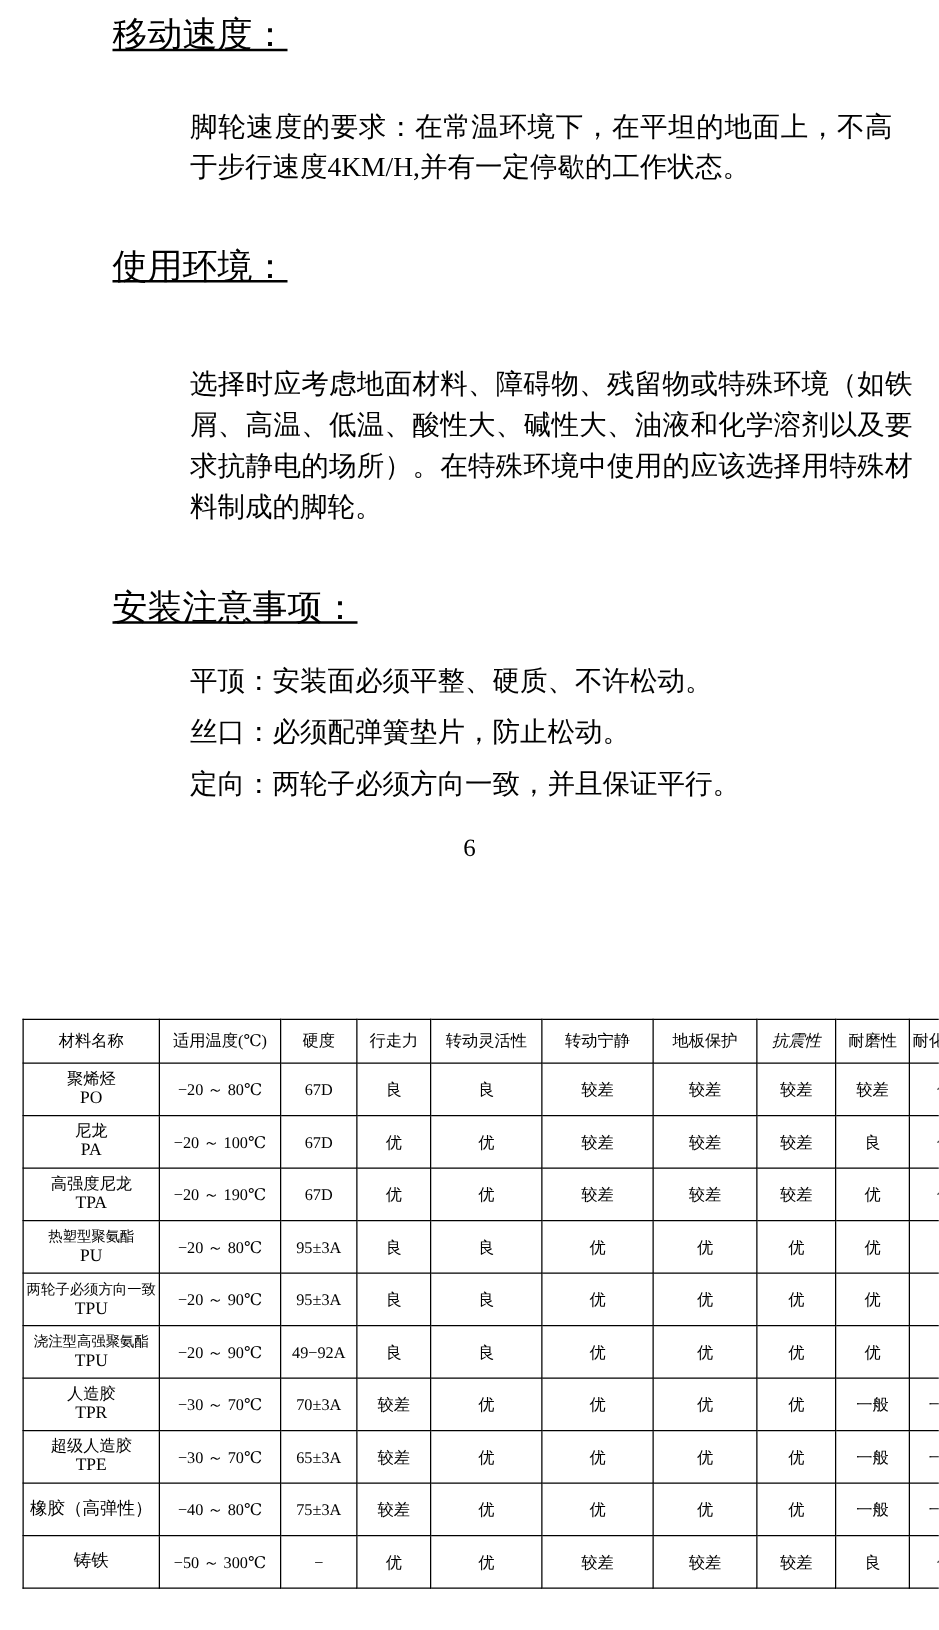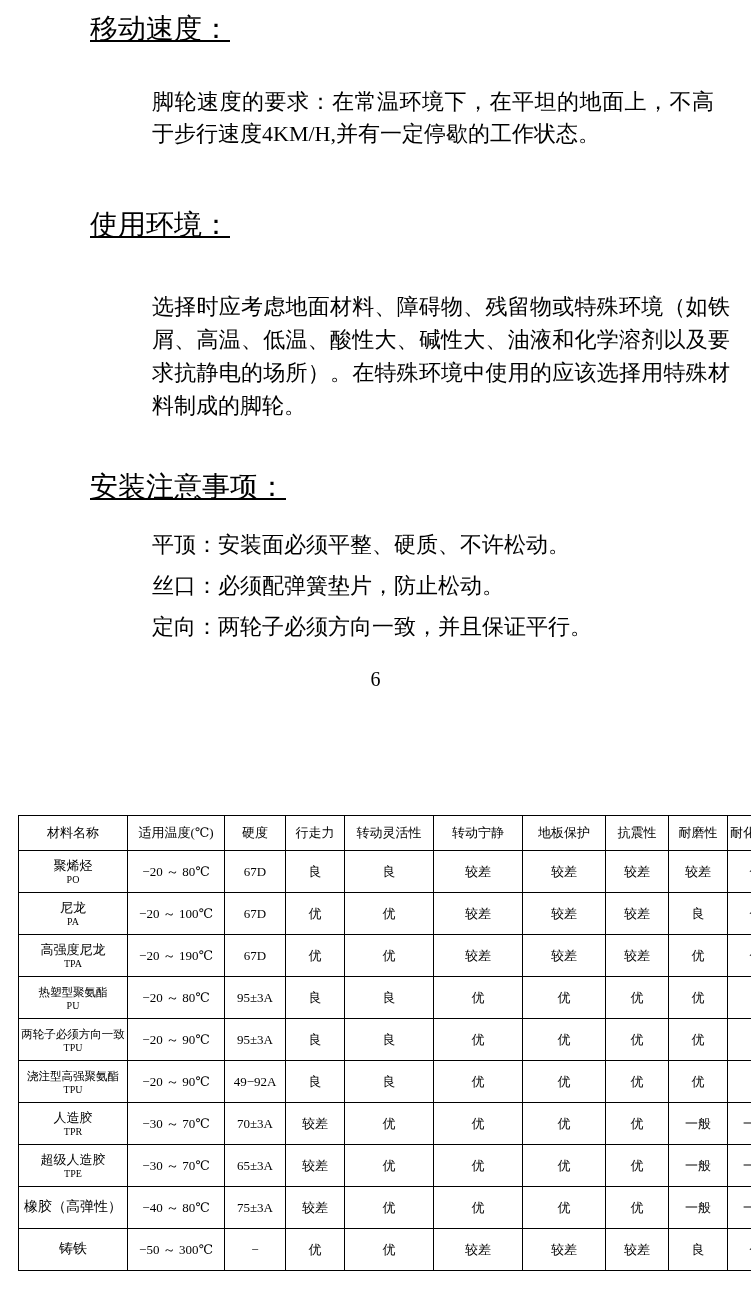--- a/index.html
+++ b/index.html
@@ -40,21 +40,21 @@
     top: 64px;
     width: 562px;
     font-size: 22px;
     line-height: 32px;
     text-align: justify;
     text-justify: inter-ideograph;
   }
   .h-env {
     position: absolute;
     left: 90px;
-    top: 208px;
+    top: 197px;
   }
   .p-env {
     position: absolute;
     left: 152px;
     top: 268px;
     width: 578px;
     font-size: 22px;
     line-height: 33px;
     text-align: justify;
     text-justify: inter-ideograph;
@@ -115,37 +115,37 @@
     font-size: 13px;
   }
   table.perf tbody td {
     height: 41px;
   }
   .mat-name {
     font-size: 13px;
     line-height: 1.15;
   }
   .mat-name .abbr {
-    font-size: 10px;
+    font-size: 14px;
     display: block;
   }
   .mat-name.single {
     font-size: 14px;
   }
   .mat-name.small {
     font-size: 11.5px;
   }
   .col-0 { width: 104px; }
   .col-1 { width: 92px; }
   .col-2 { width: 56px; }
   .col-3 { width: 54px; }
   .col-4 { width: 84px; }
   .col-5 { width: 84px; }
   .col-6 { width: 78px; }
-  .col-7 { width: 58px; }
+  .col-7 { width: 58px; font-style: italic; }
   .col-8 { width: 54px; }
   .col-9 { width: 52px; }
 </style>
 </head>
 <body>
 
 <div class="page">
 
   <h2 class="section-head h-move">移动速度：</h2>
   <p class="p-move">脚轮速度的要求：在常温环境下，在平坦的地面上，不高于步行速度4KM/H,并有一定停歇的工作状态。</p>

